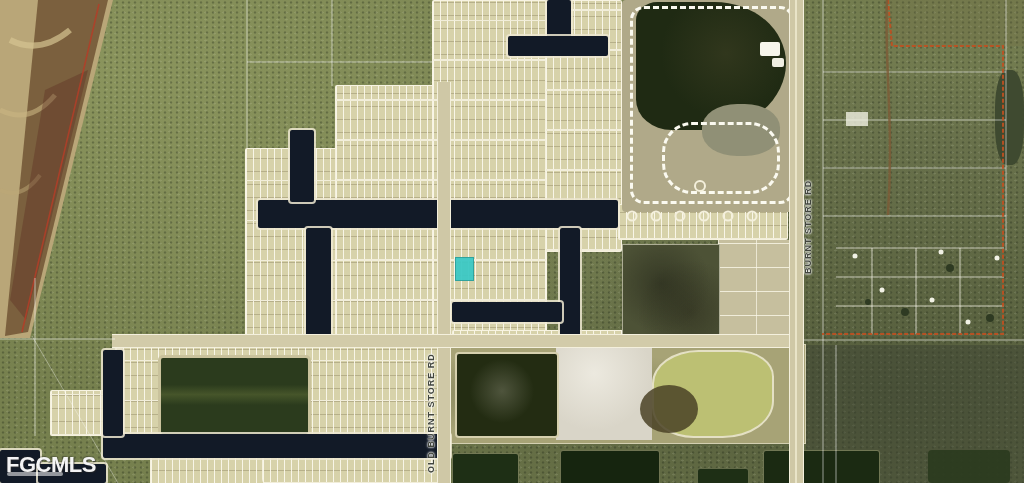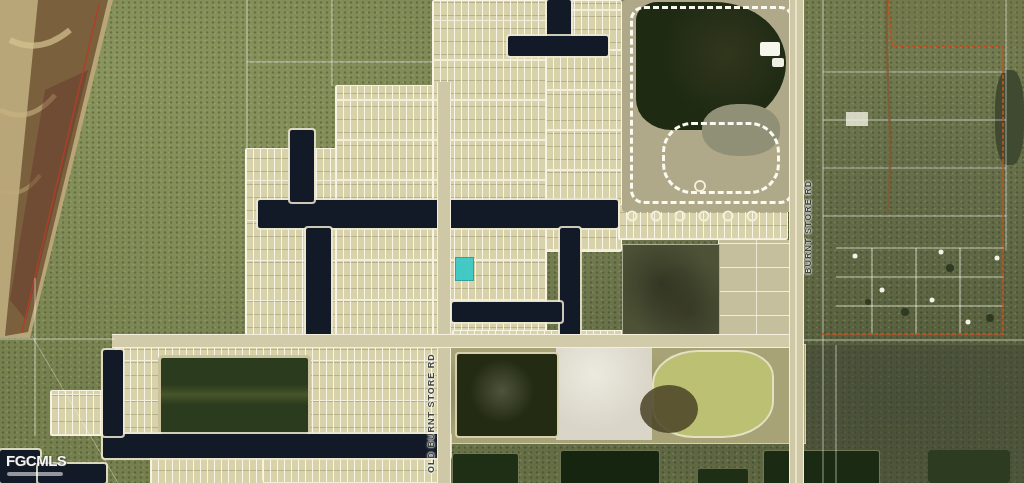--- a/index.html
+++ b/index.html
@@ -43,21 +43,21 @@
   .road-h{background:#d2cba9;border-top:1px solid #f4f0dd;border-bottom:1px solid #f4f0dd;}
   .dashrow{border:3px dashed #fbfaf0;background:transparent;}
   .label-vert{
     writing-mode:vertical-rl;transform:rotate(180deg);
     font-weight:700;font-size:9px;letter-spacing:1px;color:#42463e;
     text-shadow:0 0 2px #fff, 0 0 3px #fff, 0 0 1px #fff;
     white-space:nowrap;display:flex;align-items:center;justify-content:center;
   }
   .marker{background:#3cc9c5;opacity:.95;border:1px solid rgba(20,120,118,.5);}
   .watermark{
-    color:rgba(255,255,255,.95);font-weight:700;font-size:15px;letter-spacing:-.5px;
+    color:rgba(255,255,255,.95);font-weight:700;font-size:22px;letter-spacing:-.5px;
     text-shadow:1px 1px 1px rgba(40,40,40,.7), -1px -1px 1px rgba(40,40,40,.35);
   }
   .wm-sub{background:rgba(255,255,255,.55);border-radius:2px;filter:blur(.4px);}
 </style>
 </head>
 <body>
 
 <div id="map">
 
   <div class="abs base"></div>

